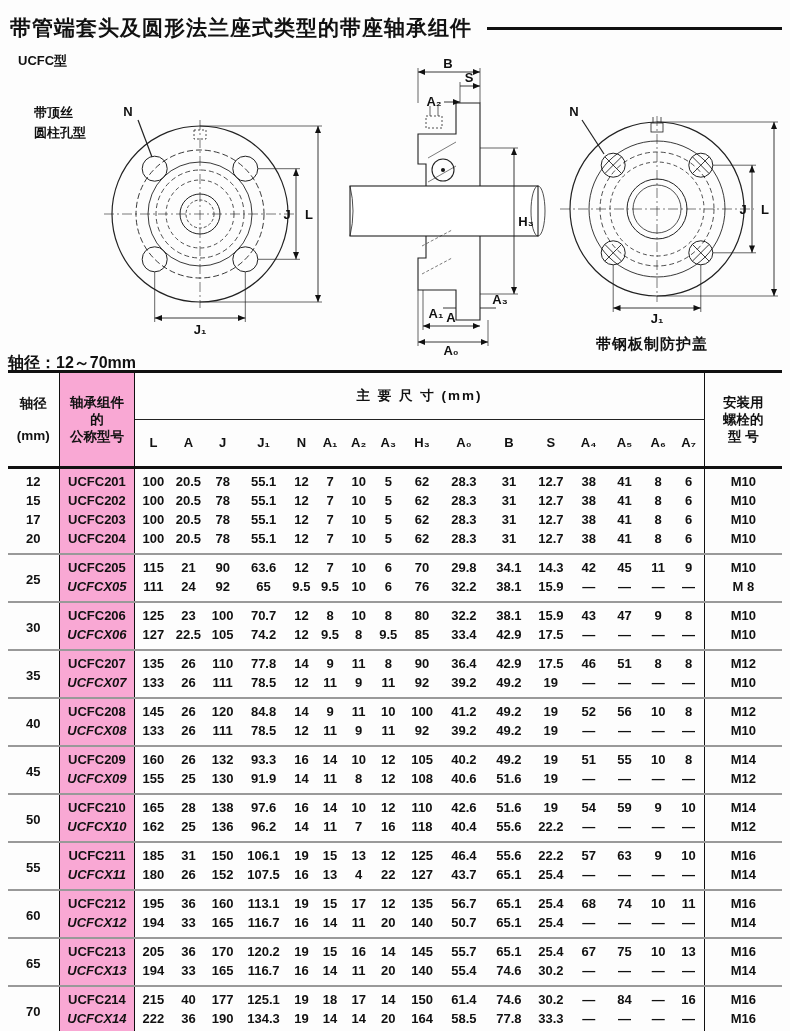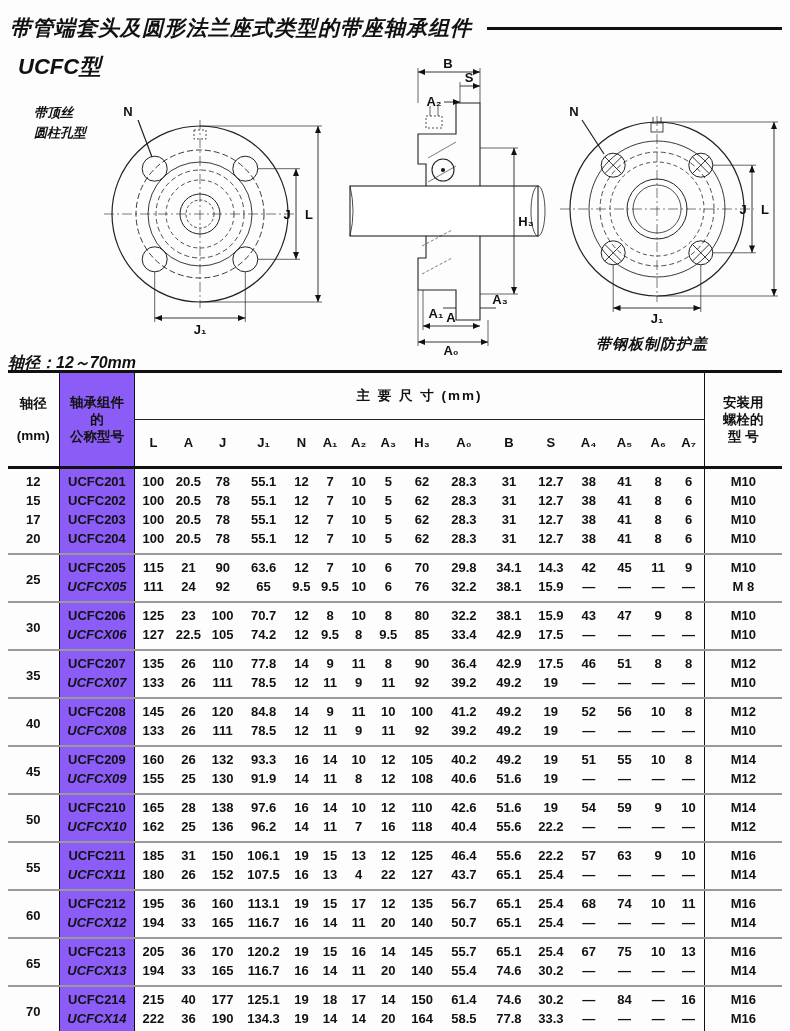--- a/index.html
+++ b/index.html
@@ -1,42 +1,42 @@
 <!DOCTYPE html>
 <html><head>
 <meta charset="utf-8">
 <style>
   html,body{margin:0;padding:0;}
   body{
     width:790px;height:1031px;position:relative;background:#fdfdfd;color:#111;
     font-family:"Liberation Sans","DejaVu Sans",sans-serif;
     -webkit-font-smoothing:antialiased;overflow:hidden;
   }
-  .abs{position:absolute;font-style:italic;}
+  .abs{position:absolute;}
   .page-title{left:10px;top:14px;font-size:21px;font-weight:700;letter-spacing:1px;}
   .title-rule{left:487px;top:27px;width:295px;height:3px;background:#111;}
-  .subtitle{left:18px;top:52px;font-size:22px;font-weight:700;}
+  .subtitle{left:18px;top:52px;font-size:13px;font-weight:700;}
   .variant-label{left:34px;font-size:13px;font-weight:700;}
   .v1{top:104px;} .v2{top:124px;text-align:center;}
   .right-caption{left:596px;top:322px;font-size:15px;font-weight:700;letter-spacing:1px;margin-top:13px;}
   .shaft-range{left:8px;top:353px;font-size:16px;font-weight:700;}
   svg{position:absolute;overflow:visible;}
   svg text{font-family:"Liberation Sans","DejaVu Sans",sans-serif;font-weight:700;font-size:13px;fill:#111;}
   .spec-table{
     position:absolute;left:8px;top:370px;width:774px;
     border-collapse:collapse;table-layout:fixed;
     border-top:3px solid #111;border-bottom:2px solid #999;
   }
   .spec-table th,.spec-table td{padding:0;text-align:center;vertical-align:middle;line-height:1.28;}
   .spec-table thead{border-bottom:3px solid #111;}
   .spec-table thead th{font-size:13.5px;font-weight:700;}
   th.dims-title{border-bottom:1.5px solid #222;height:46px;font-size:15px;letter-spacing:2px;}
   tr.sub-head th{height:46px;font-size:13px;}
   .col-shaft{border-right:1.5px solid #111;}
-  .col-model{border-right:1.5px solid #111;background:#8b5cf6;}
+  .col-model{border-right:1.5px solid #111;background:#f9a8d4;}
   .col-bolt{border-left:1.5px solid #111;}
   .spec-table td{font-size:13px;font-weight:700;height:19px;}
   td.model-cell{font-size:13px;margin-left:20px;}
   td.model-cell.italic{font-style:italic;font-weight:600;}
   tr.group-start td{border-top:2px solid #999;}
   tr.pad-top td{padding-top:4px;}
   tr.pad-bot td{padding-bottom:4px;}
 </style>
 </head>
 <body>

